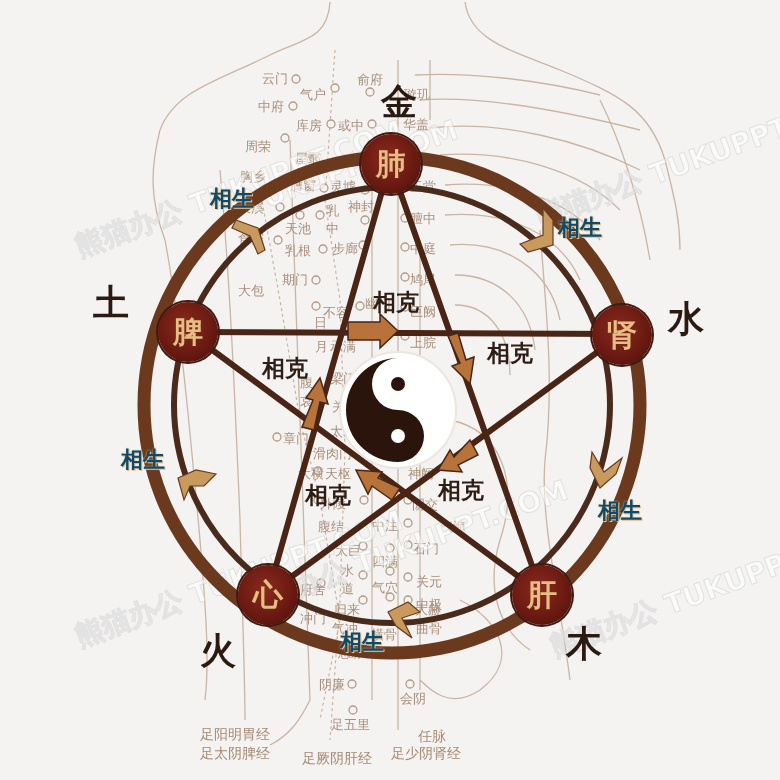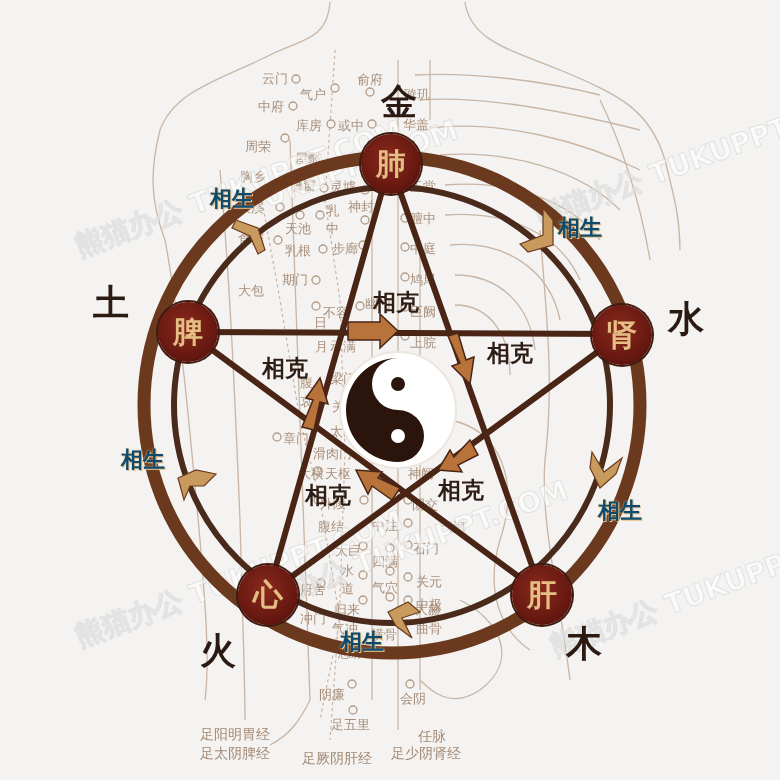--- a/index.html
+++ b/index.html
@@ -197,21 +197,21 @@
       <div class="acu" style="left: 341px; top: 582px;">道</div>
       <div class="acu" style="left: 372px; top: 581px;">气穴</div>
       <div class="acu" style="left: 334px; top: 603px;">归来</div>
       <div class="acu" style="left: 371px; top: 603px; padding-left: 44px;">大赫</div>
       <div class="acu" style="left: 416px; top: 598px;">中极</div>
       <div class="acu" style="left: 300px; top: 612px;">冲门</div>
       <div class="acu" style="left: 332px; top: 622px;">气冲</div>
       <div class="acu" style="left: 371px; top: 628px;">横骨</div>
       <div class="acu" style="left: 416px; top: 622px;">曲骨</div>
       <div class="acu" style="left: 338px; top: 646px;">急脉</div>
-      <div class="acu" style="left: 319px; top: 678px; margin-top: 10px;">阴廉</div>
+      <div class="acu" style="left: 319px; top: 678px;">阴廉</div>
       <div class="acu" style="left: 400px; top: 692px;">会阴</div>
       <div class="acu" style="left: 331px; top: 718px;">足五里</div>
     </div>
   <div id="meridian-layer">
       <div class="meridian" style="left: 200px; top: 727px;">足阳明胃经</div>
       <div class="meridian" style="left: 200px; top: 746px;">足太阴脾经</div>
       <div class="meridian" style="left: 418px; top: 729px;">任脉</div>
       <div class="meridian" style="left: 302px; top: 751px;">足厥阴肝经</div>
       <div class="meridian" style="left: 391px; top: 746px;">足少阴肾经</div>
     </div>

